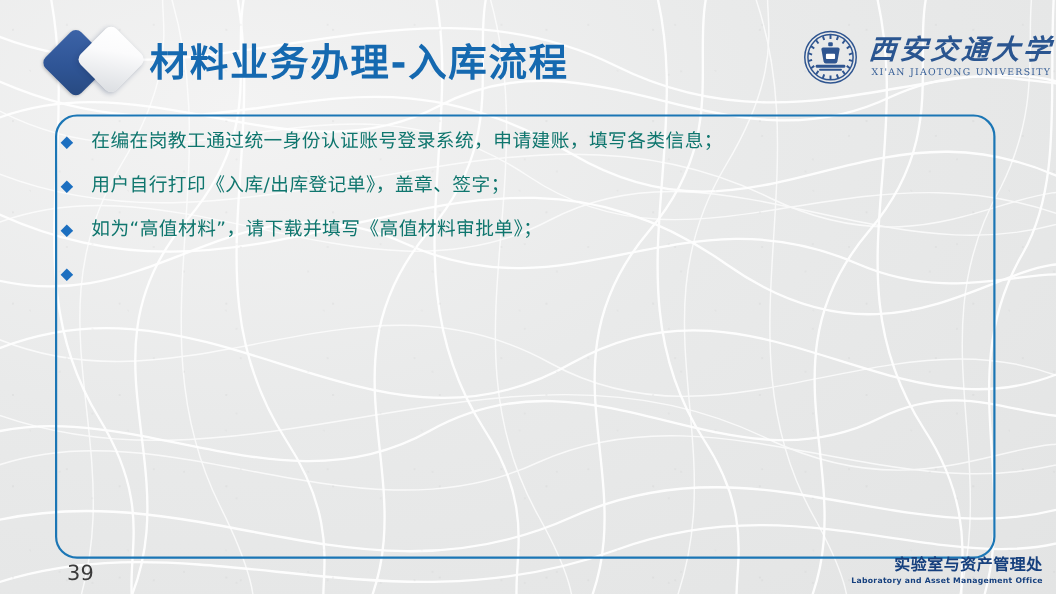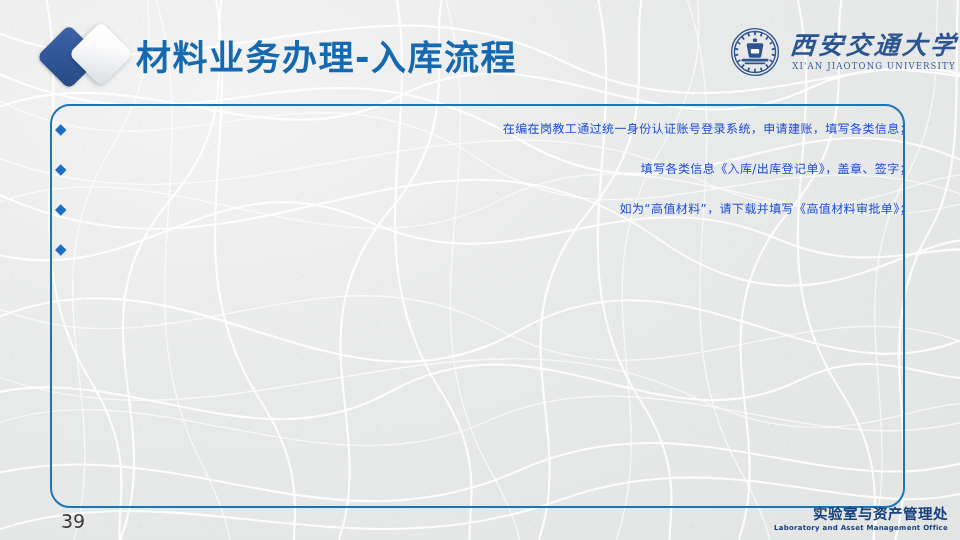--- a/index.html
+++ b/index.html
@@ -159,26 +159,25 @@
     flex: 0 0 auto;
     width: 28px;
     font-size: 15px;
     color: #1c6fc0;
     line-height: 34px;
     text-align: left;
     padding-left: 3px;
   }
   .bullet-text {
     flex: 1 1 auto;
-    font-size: 12px;
+    font-size: 17px;
     line-height: 34px;
-    color: #1d4ed8;
+    color: #0f766e;
     letter-spacing: .4px;
     font-family: "DejaVu Sans", "Liberation Sans", sans-serif;
-    text-align: right;
   }
   .bullet-text .cont {
     display: block;
   }
 
   
   .page-number {
     position: absolute;
     left: 14px;
     bottom: 8px;
@@ -314,21 +313,21 @@
 
   <div class="bullets">
 
     <div class="bullet-row">
       <span class="bullet-mark">◆</span>
       <span class="bullet-text">在编在岗教工通过统一身份认证账号登录系统，申请建账，填写各类信息；</span>
     </div>
 
     <div class="bullet-row">
       <span class="bullet-mark">◆</span>
-      <span class="bullet-text">填写各类信息《入库/出库登记单》，盖章、签字；</span>
+      <span class="bullet-text">用户自行打印《入库/出库登记单》，盖章、签字；</span>
     </div>
 
     <div class="bullet-row">
       <span class="bullet-mark">◆</span>
       <span class="bullet-text">如为“高值材料”，请下载并填写《高值材料审批单》；</span>
     </div>
 
     <div class="bullet-row">
       <span class="bullet-mark">◆</span>
       <span class="bullet-text">

